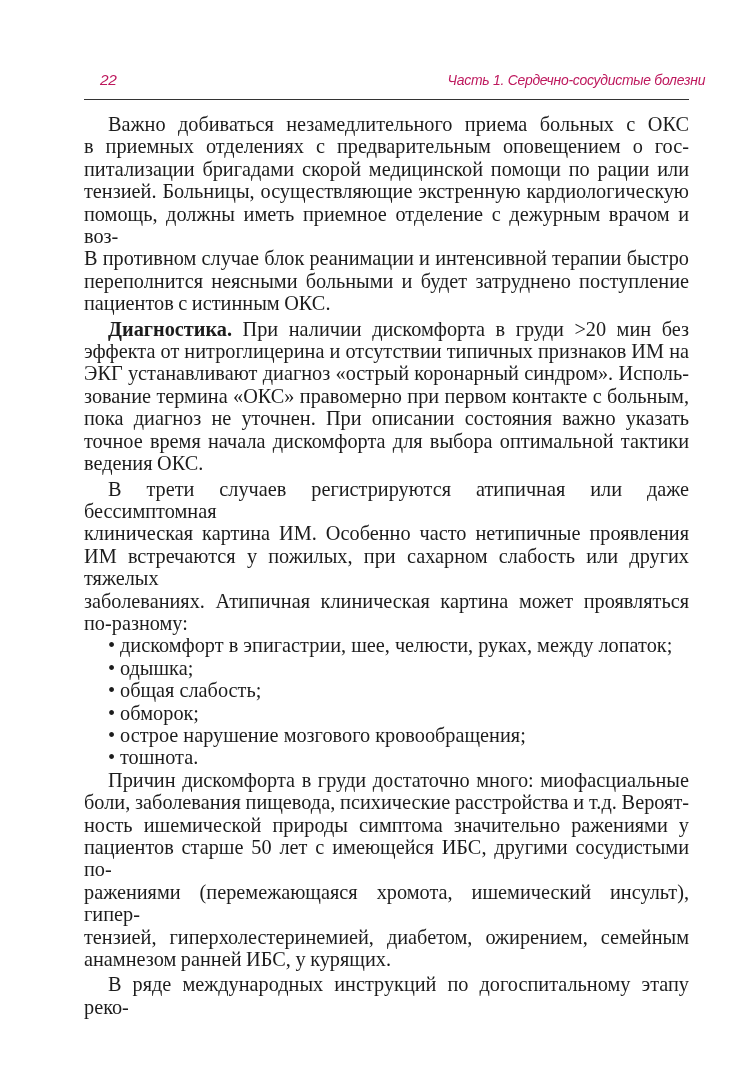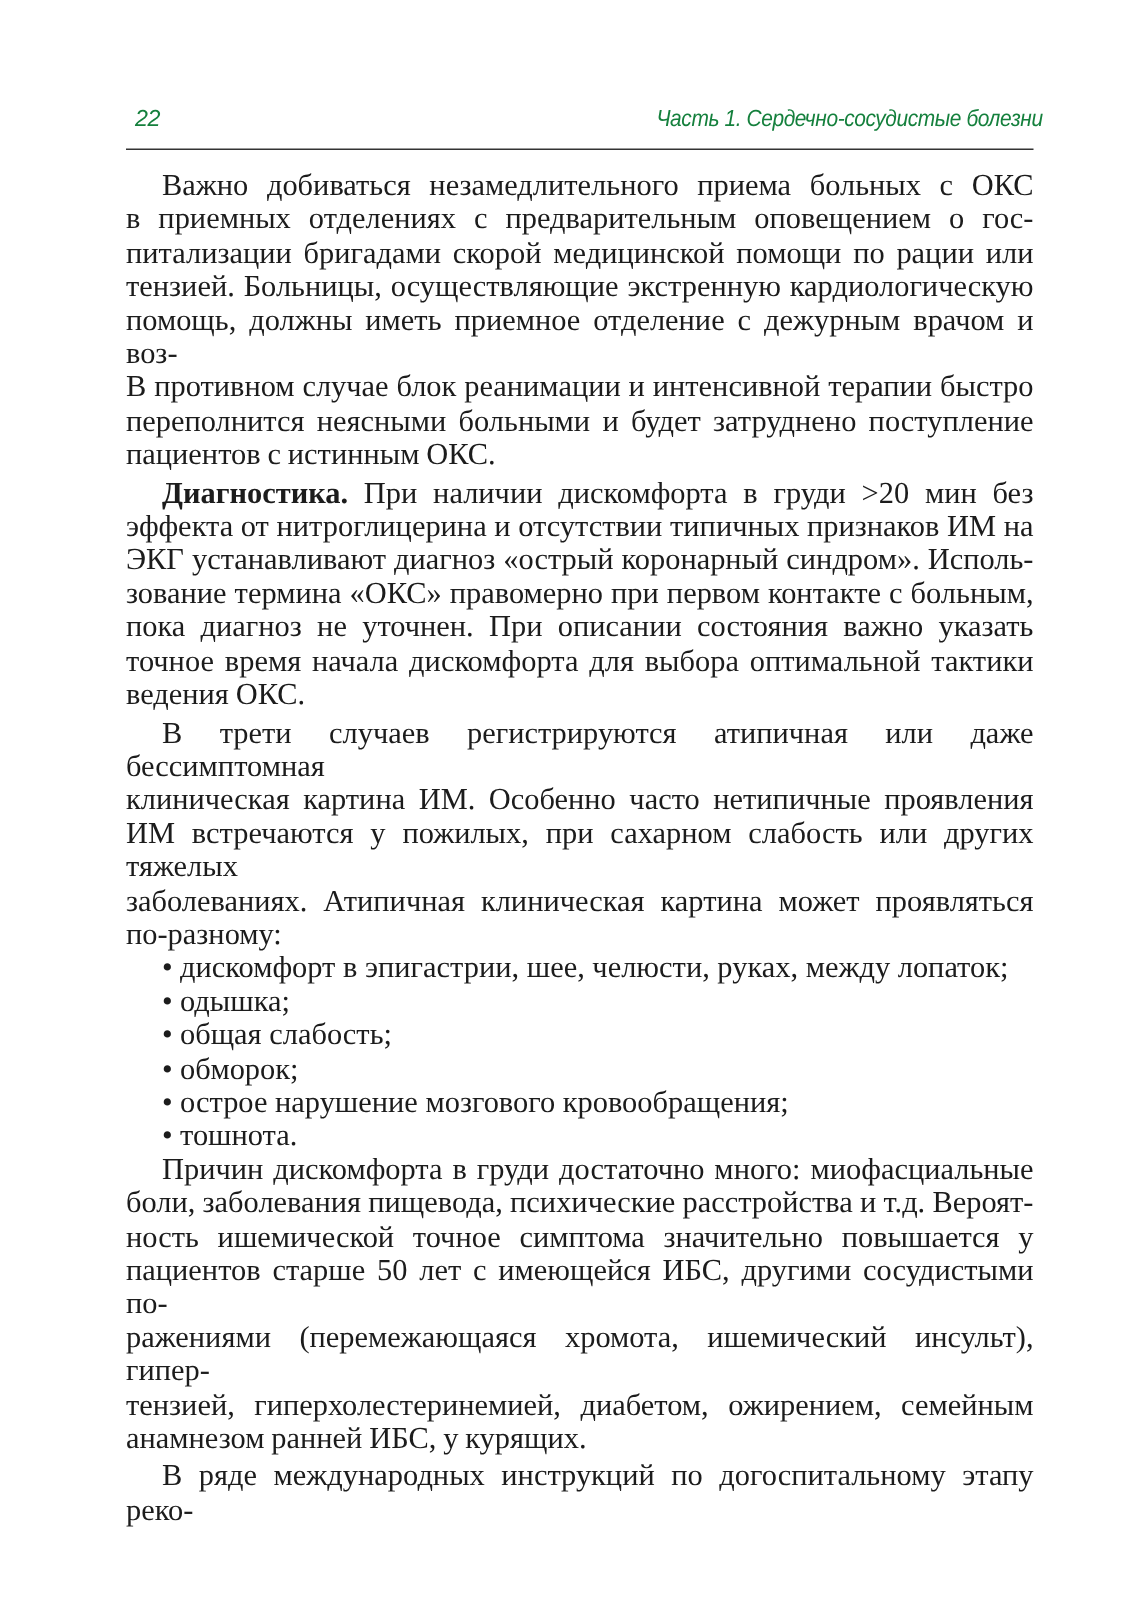--- a/index.html
+++ b/index.html
@@ -15,28 +15,28 @@
     color: #1a1a1a;
   }
   .page {
     position: absolute;
     left: 84px;
     top: 0;
     width: 605px;
   }
   .running-head {
     position: absolute;
-    left: 6px;
+    left: 16px;
     top: 66px;
     width: 605px;
     height: 28px;
     font-family: "Liberation Sans", sans-serif;
     font-size: 15.5px;
     line-height: 28px;
-    color: #15803d;
+    color: #be185d;
     letter-spacing: -0.3px;
   }
   .running-head .page-number {
     position: absolute;
     left: 0;
     top: 0;
     font-style: italic;
   }
   .running-head .section-title {
     position: absolute;
@@ -152,21 +152,21 @@
       <li><span class="bullet">•</span><span>одышка;</span></li>
       <li><span class="bullet">•</span><span>общая слабость;</span></li>
       <li><span class="bullet">•</span><span>обморок;</span></li>
       <li><span class="bullet">•</span><span>острое нарушение мозгового кровообращения;</span></li>
       <li><span class="bullet">•</span><span>тошнота.</span></li>
     </ul>
 
     <p class="lines">
       <span class="line indent">Причин дискомфорта в груди достаточно много: миофасциальные</span>
       <span class="line">боли, заболевания пищевода, психические расстройства и т.д. Вероят-</span>
-      <span class="line">ность ишемической точное симптома значительно повышается у</span>
+      <span class="line">ность ишемической природы симптома значительно ражениями у</span>
       <span class="line">пациентов старше 50 лет с имеющейся ИБС, другими сосудистыми по-</span>
       <span class="line">ражениями (перемежающаяся хромота, ишемический инсульт), гипер-</span>
       <span class="line">тензией, гиперхолестеринемией, диабетом, ожирением, семейным</span>
       <span class="line last">анамнезом ранней ИБС, у курящих.</span>
     </p>
 
     <p class="lines gap">
       <span class="line indent">В ряде международных инструкций по догоспитальному этапу реко-</span>
 
     </p>

